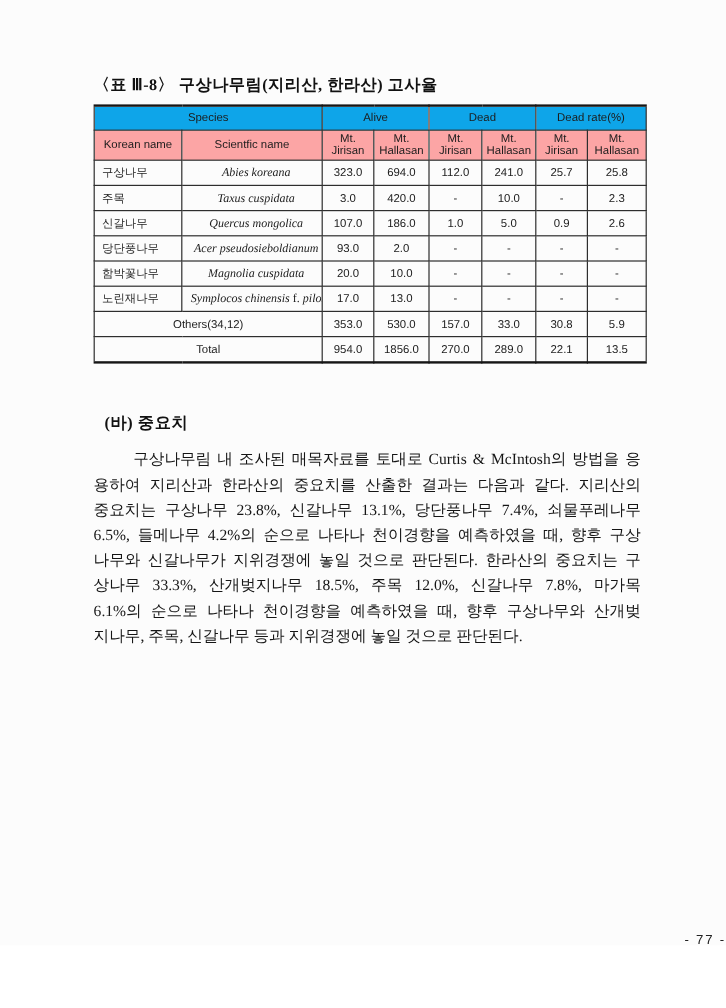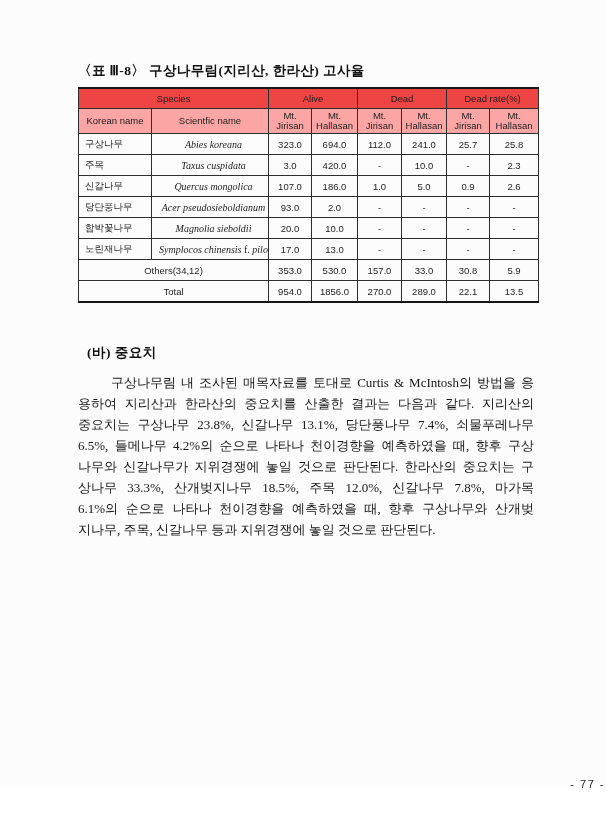--- a/index.html
+++ b/index.html
@@ -17,21 +17,21 @@
   table.sp{
     position:absolute;left:78px;top:87px;width:460px;
     border-collapse:collapse;table-layout:fixed;
     font-family:"Liberation Sans",sans-serif;color:#1c1c1c;
     border-top:2px solid #161616;border-bottom:2px solid #161616;
   }
   table.sp th,table.sp td{
     border:1px solid #2e2e2e;padding:0;font-weight:normal;
     overflow:hidden;white-space:nowrap;
   }
-  tr.h1 th{height:19px;background:#ef4444;font-size:9.5px;text-align:center;}
+  tr.h1 th{height:19px;background:#0ea5e9;font-size:9.5px;text-align:center;}
   tr.h2 th{height:24px;background:#fca5a5;font-size:9.5px;line-height:10.5px;text-align:center;}
   table.sp tbody td{height:20px;font-size:9.5px;text-align:center;}
   td.kn{text-align:left !important;padding-left:6px !important;}
   td.sn{
     text-align:center;padding-left:7px !important;
     font-family:"Liberation Serif",serif;font-size:10px !important;
   }
   td.sn i{font-style:italic;}
   td.sn span{font-style:normal;}
   
@@ -146,21 +146,21 @@
         <td class="sn"><i>Acer pseudosieboldianum</i><span></span><i></i></td>
         <td>93.0</td>
         <td>2.0</td>
         <td>-</td>
         <td>-</td>
         <td>-</td>
         <td>-</td>
       </tr>
       <tr>
         <td class="kn">함박꽃나무</td>
-        <td class="sn"><i>Magnolia sieboldii</i><span></span><i></i></td>
+        <td class="sn"><i>Magnolia cuspidata</i><span></span><i></i></td>
         <td>20.0</td>
         <td>10.0</td>
         <td>-</td>
         <td>-</td>
         <td>-</td>
         <td>-</td>
       </tr>
       <tr>
         <td class="kn">노린재나무</td>
         <td class="sn"><i>Symplocos chinensis</i><span> f. </span><i>pilosa</i></td>

